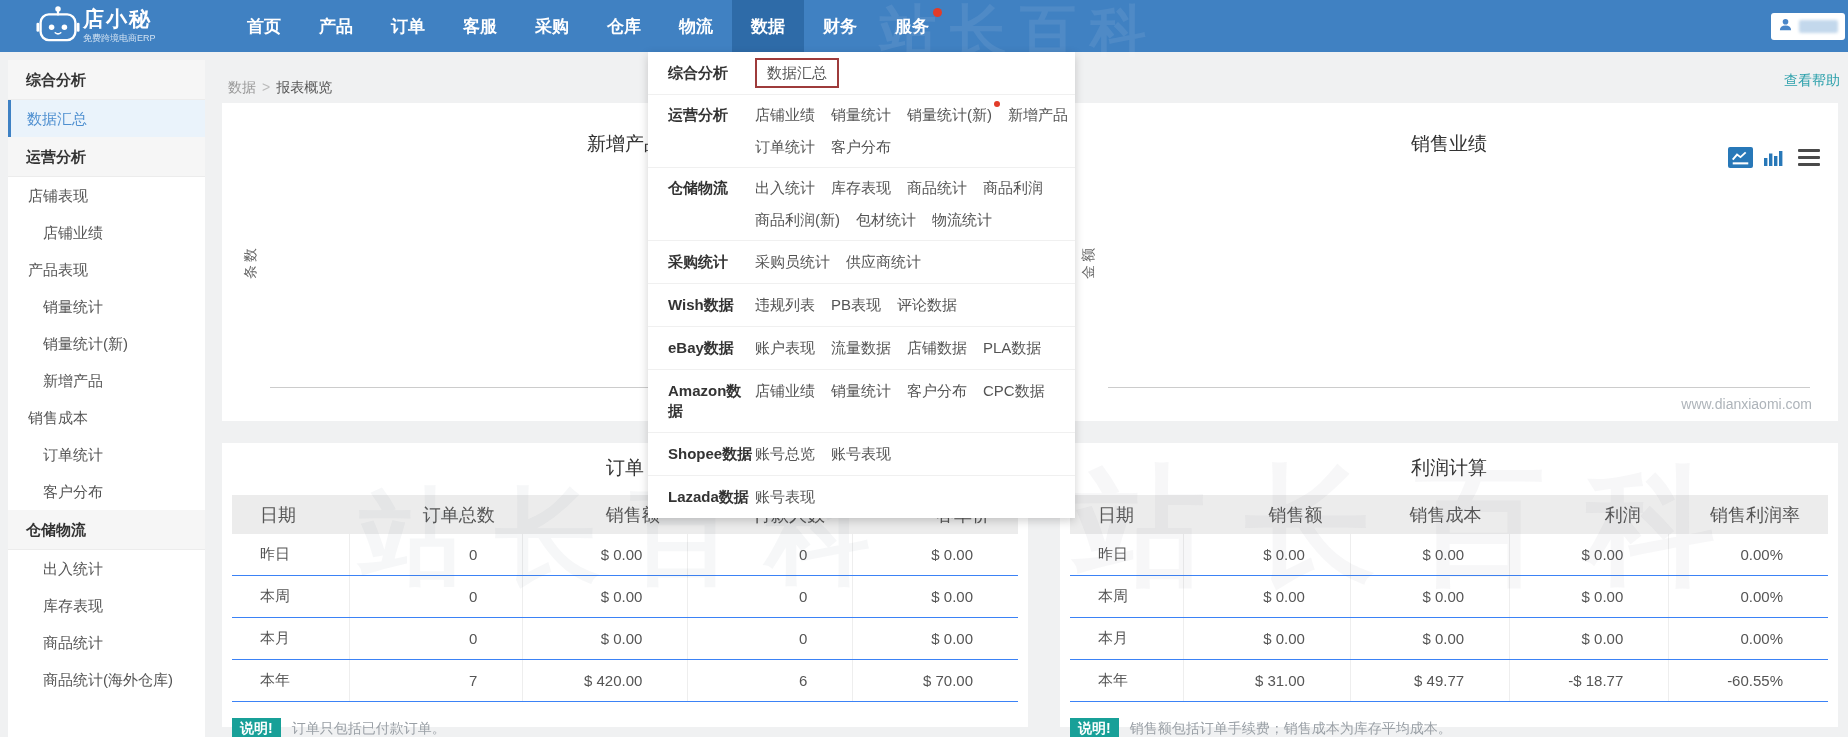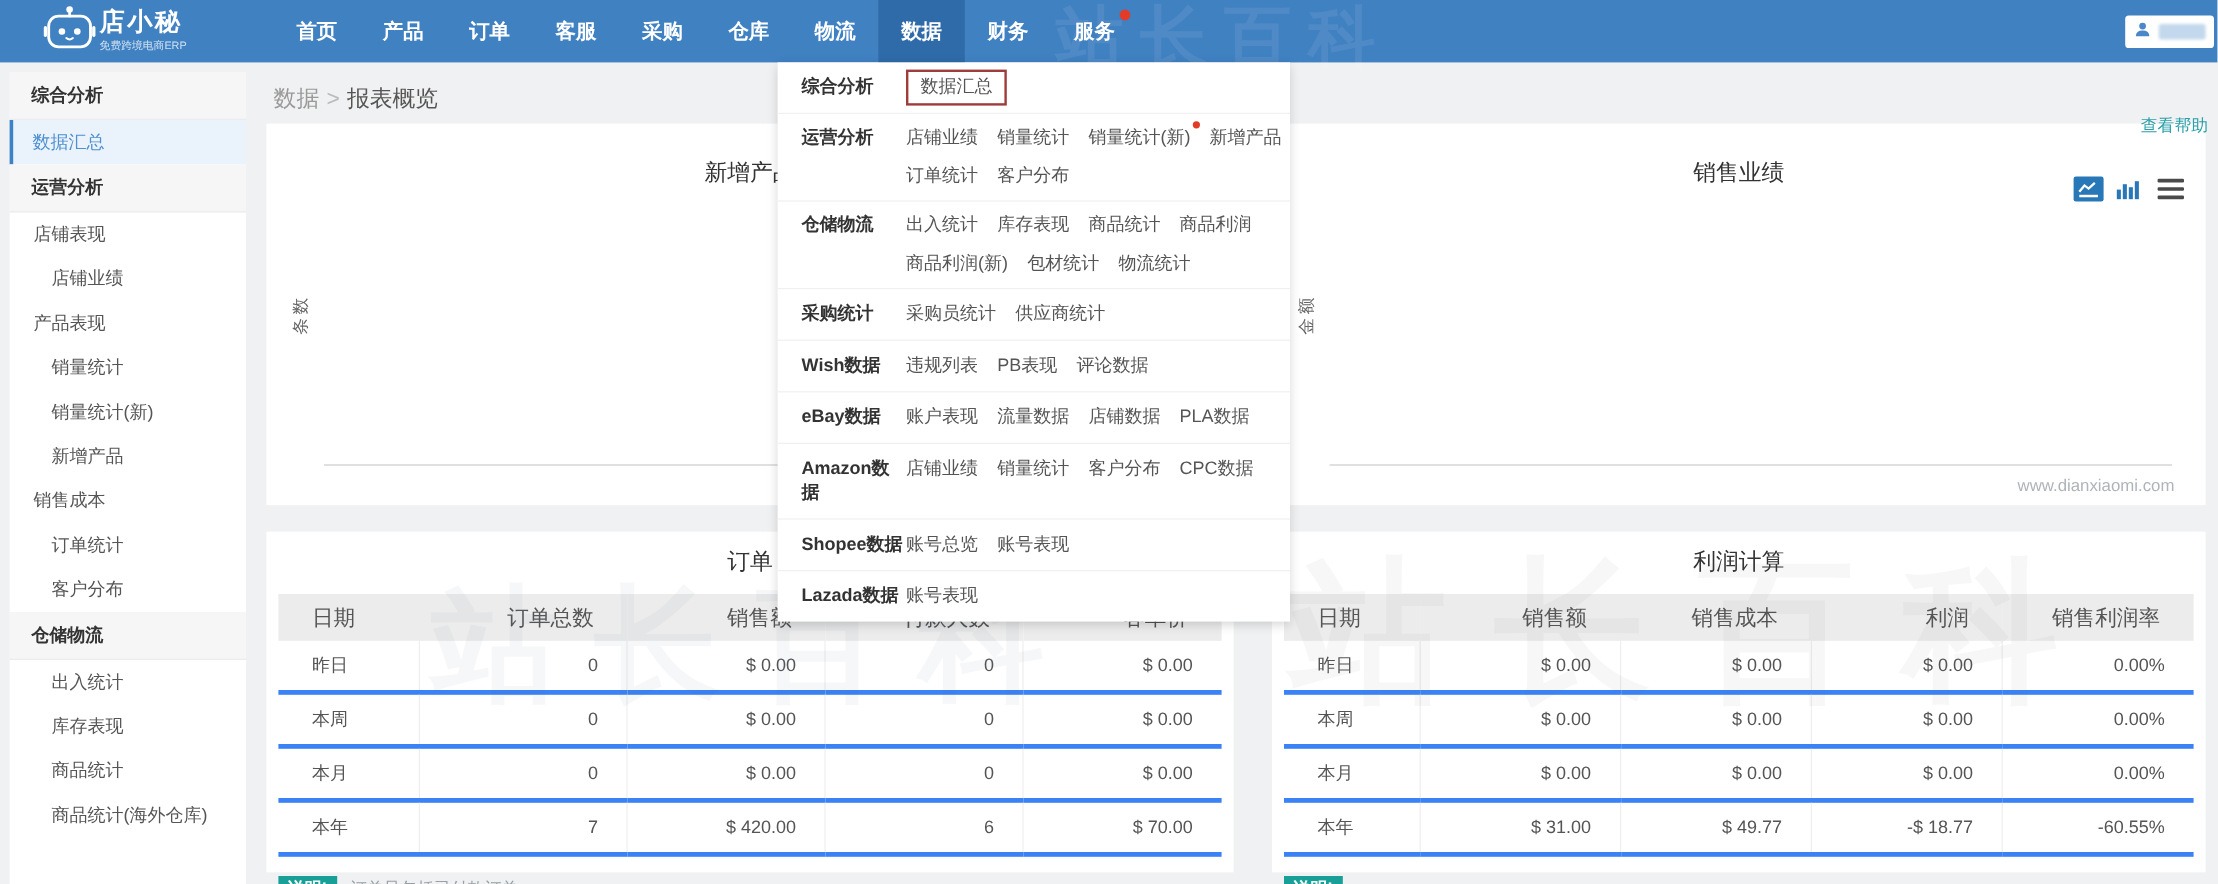--- a/index.html
+++ b/index.html
@@ -24,45 +24,45 @@
   .wm-nav{left:880px;top:-6px;font-size:56px;letter-spacing:14px;color:rgba(255,255,255,.08);z-index:111;}
   .wm-left{left:360px;top:468px;font-size:105px;letter-spacing:30px;color:rgba(90,105,125,.055);z-index:60;}
   .wm-right{left:1075px;top:440px;font-size:130px;letter-spacing:40px;color:rgba(90,105,125,.05);z-index:60;}
   
   .sidebar{position:absolute;left:8px;top:60px;width:197px;height:677px;background:#fff;z-index:10;}
   .side-section{height:40px;line-height:40px;background:#f6f6f6;border-bottom:1px solid #ececec;font-weight:bold;color:#333;padding-left:18px;font-size:15px;box-sizing:border-box;}
   .side-item{height:37px;line-height:37px;padding-left:20px;font-size:15px;color:#555;cursor:pointer;box-sizing:border-box;}
   .side-item.sub{padding-left:35px;}
   .side-item.active{background:#eaf3fb;color:#4e8fd0;border-left:3px solid #3e81c4;padding-left:16px;}
   
-  .breadcrumb{position:absolute;left:228px;top:69px;font-size:19px;color:#999;z-index:5;}
+  .breadcrumb{position:absolute;left:228px;top:79px;font-size:14px;color:#999;z-index:5;}
   .breadcrumb .sep{margin:0 6px;color:#bbb;}
   .breadcrumb .cur{color:#555;}
-  .help-link{position:absolute;right:8px;top:72px;font-size:14px;color:#2ba0ab;cursor:pointer;z-index:5;margin-top:24px;}
+  .help-link{position:absolute;right:8px;top:72px;font-size:14px;color:#2ba0ab;cursor:pointer;z-index:5;}
   
   .panel{position:absolute;background:#fff;}
   .panel-chart-left{left:222px;top:103px;width:806px;height:318px;}
   .panel-chart-right{left:1060px;top:103px;width:778px;height:318px;}
   .chart-title{text-align:center;margin-top:28px;font-size:19px;color:#333;}
   .axis-line{position:absolute;left:48px;right:28px;bottom:33px;border-bottom:1px solid #ccc;}
   .y-label{position:absolute;left:12px;top:50%;margin-top:-9px;transform:rotate(-90deg);color:#666;font-size:14px;letter-spacing:3px;}
   .chart-icons{position:absolute;right:18px;top:44px;display:flex;align-items:center;gap:9px;}
   .icon-line-chart{width:25px;height:21px;background:#2878b8;border-radius:2px;display:flex;align-items:center;justify-content:center;cursor:pointer;}
   .icon-bar-chart{width:21px;height:21px;display:flex;align-items:flex-end;cursor:pointer;}
   .icon-burger{width:22px;height:17px;display:flex;flex-direction:column;justify-content:space-between;cursor:pointer;margin-left:6px;}
   .icon-burger span{display:block;height:3px;background:#4a4a4a;border-radius:1px;}
   .dxm-watermark{position:absolute;right:26px;bottom:9px;color:#aeb4ba;font-size:14px;}
   
   .panel-table-left{left:222px;top:443px;width:806px;height:284px;}
   .panel-table-right{left:1060px;top:443px;width:778px;height:284px;}
   .table-title{text-align:center;margin-top:12px;font-size:19px;color:#333;}
   table.data{width:calc(100% - 20px);margin:14px 10px 0;border-collapse:collapse;table-layout:fixed;}
   table.data th{background:#ececec;height:37px;font-size:18px;color:#555;font-weight:normal;text-align:right;padding-right:28px;}
   table.data th.first{text-align:left;padding-left:28px;}
-  table.data td{height:39px;font-size:15px;color:#555;text-align:right;padding-right:24px;border-bottom:4px solid #3b82f6;}
+  table.data td{height:39px;font-size:15px;color:#555;text-align:right;padding-right:45px;border-bottom:1px solid #3b82f6;}
   table.data td:not(:last-child){border-right:1px solid #eee;}
   table.data td.rowlabel{text-align:left;padding-left:28px;}
   td.neg{color:#e63a9d;}
   .note{display:flex;align-items:center;gap:11px;margin:16px 0 0 10px;}
   .note-badge{background:#18a098;color:#fff;font-size:14px;font-weight:bold;padding:2px 8px;}
   .note-text{color:#9aa0a6;font-size:14px;}
   
   .dropdown{position:absolute;left:648px;top:52px;width:427px;background:#fff;z-index:120;box-shadow:0 3px 9px rgba(0,0,0,.18);box-sizing:border-box;}
   .dd-row{display:flex;padding:11px 0;border-bottom:1px solid #f0f0f0;}
   .dd-row:last-child{border-bottom:none;}
@@ -286,20 +286,21 @@
         <td class="rowlabel">本年</td>
         <td>$ 31.00</td>
         <td>$ 49.77</td>
         <td class="neg">-$ 18.77</td>
         <td class="neg">-60.55%</td>
       </tr>
     </tbody>
   </table>
   <div class="note">
     <span class="note-badge">说明!</span>
+    <span class="note-text">销售额包括订单手续费；销售成本为库存平均成本。</span>
   </div>
 </div>
 
 <div class="dropdown">
   <div class="dd-row">
     <div class="dd-cat">综合分析</div>
     <div class="dd-lines">
         <div class="dd-line">
       <span class="dd-item boxed">数据汇总</span>
     </div>

